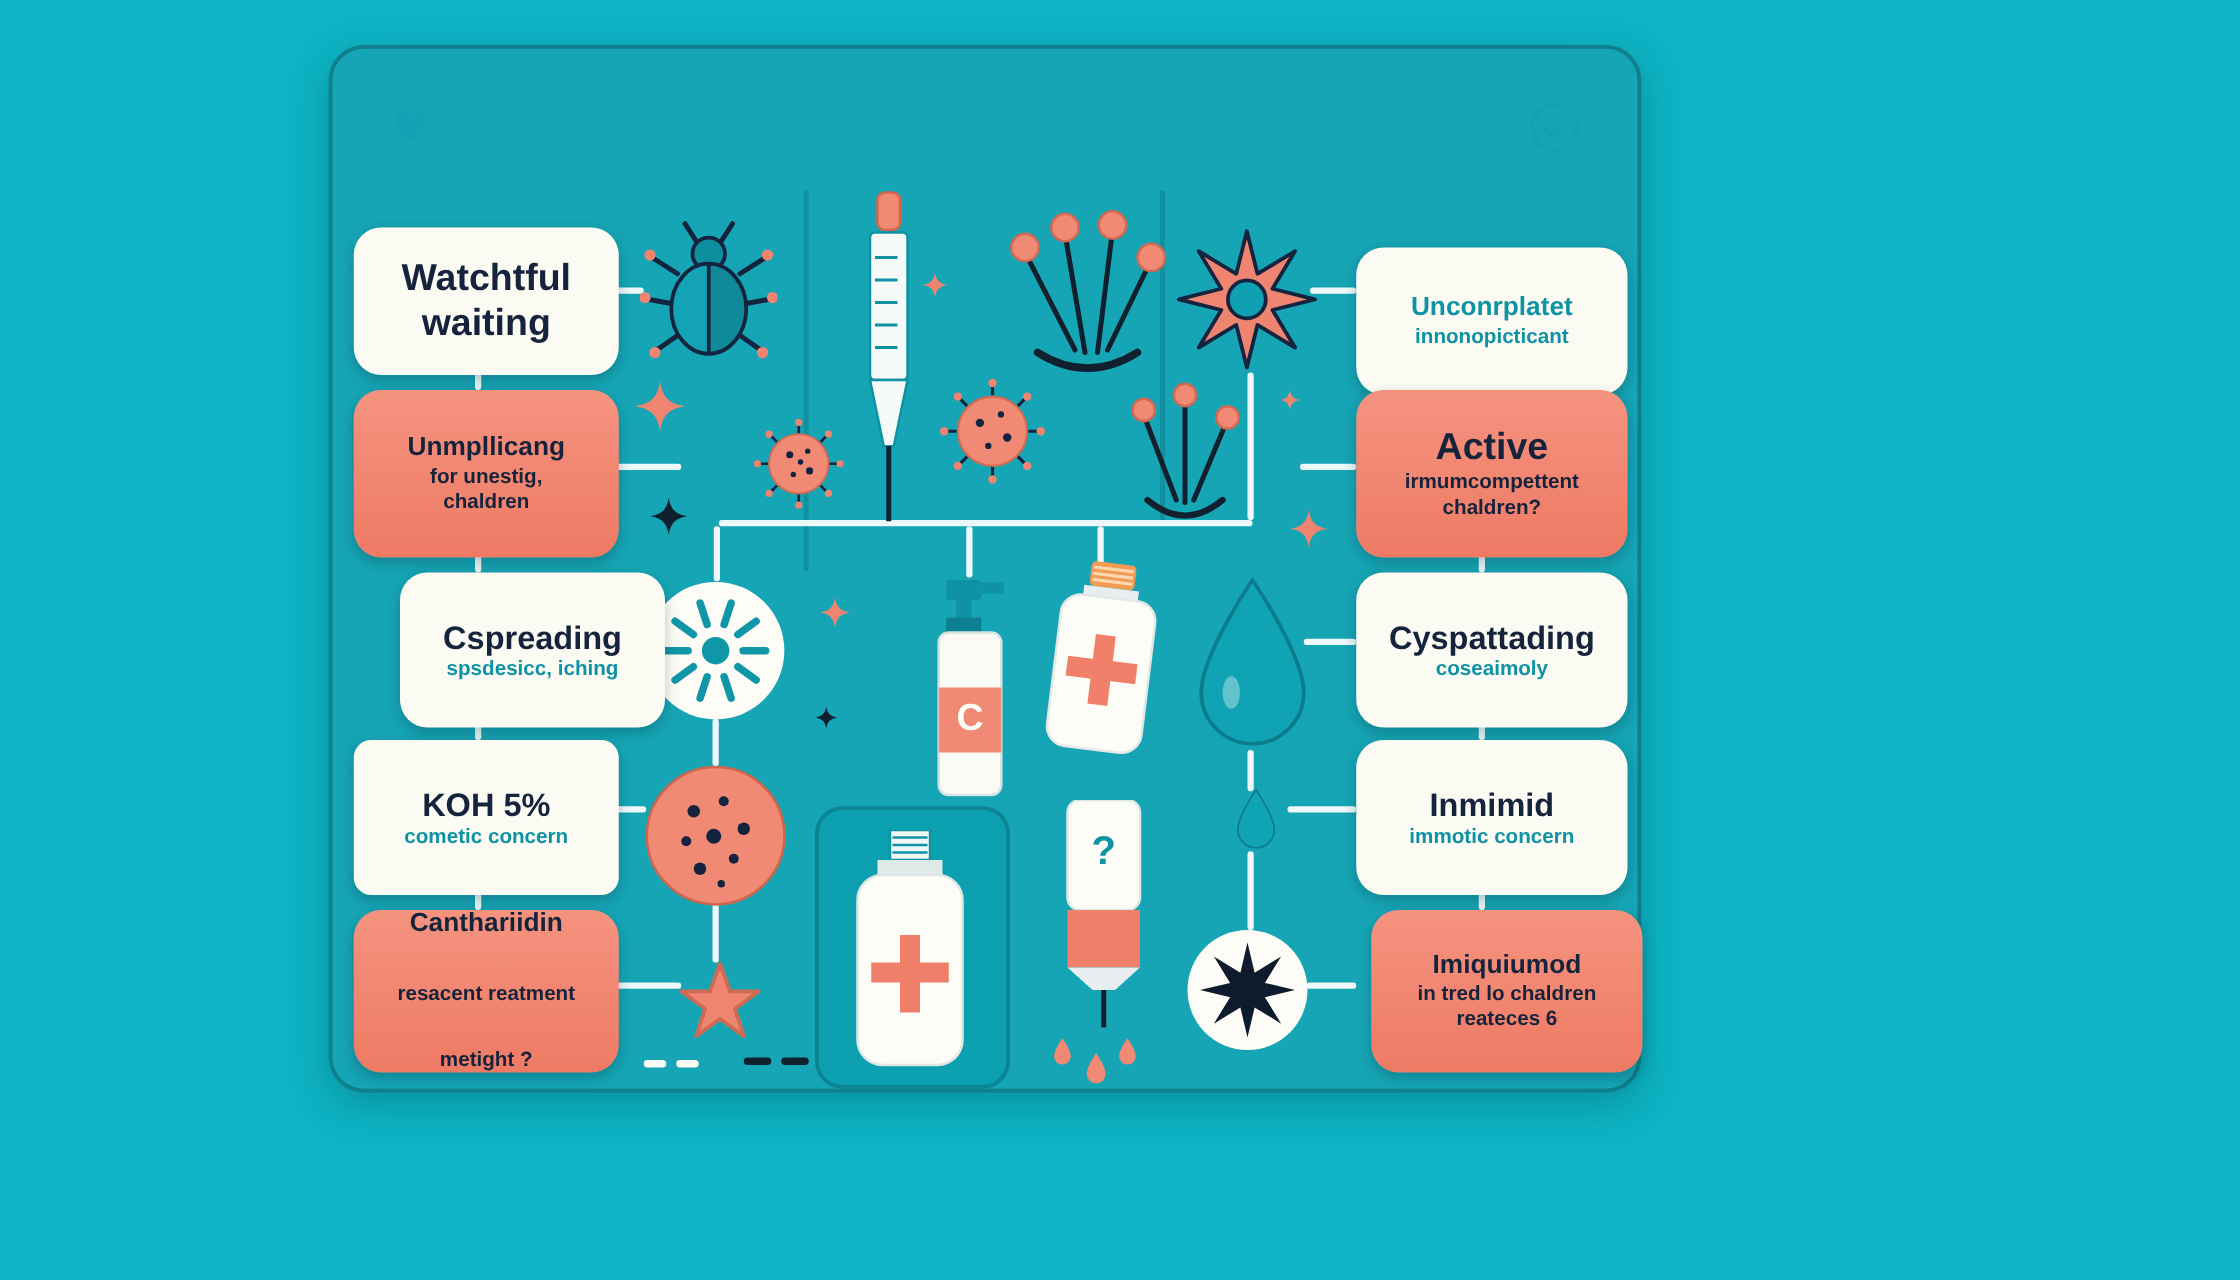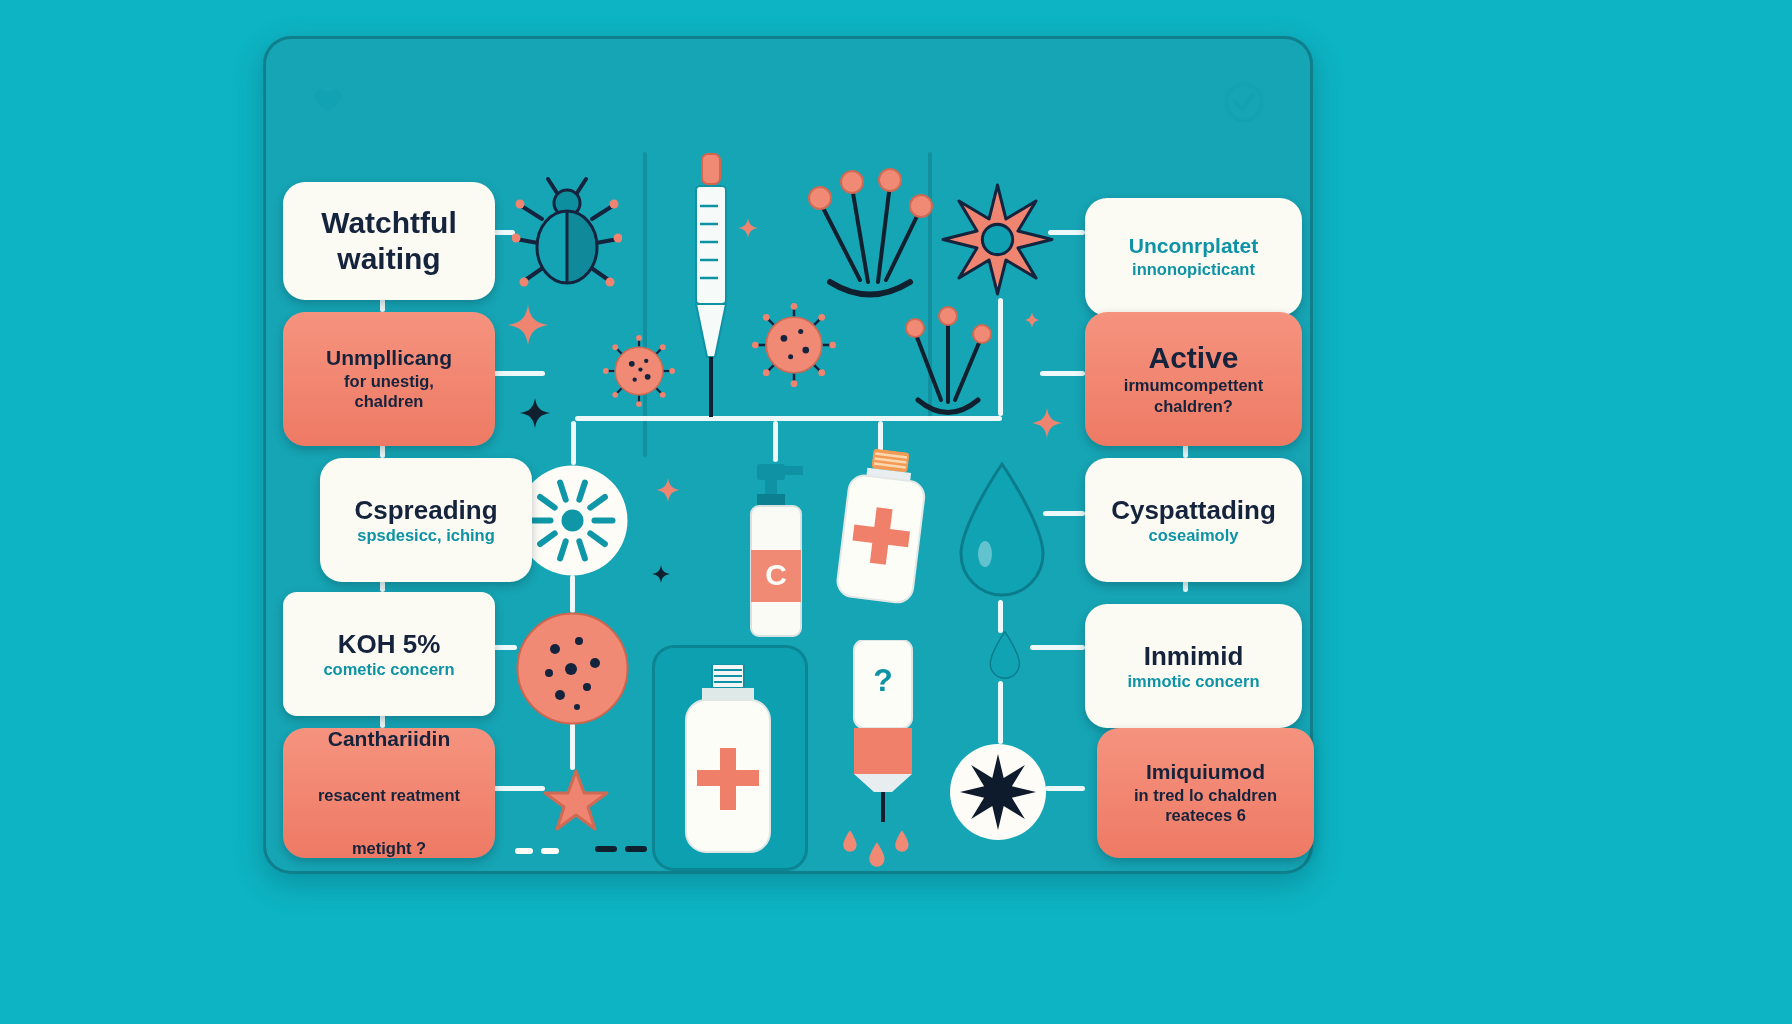--- a/index.html
+++ b/index.html
@@ -105,21 +105,21 @@
   </div>
   <div class="box coral" style="left:1085px;top:312px;width:205px;height:122px;">
     <div class="bt navy xl">Active</div>
     <div class="bt navy sm">irmumcompettent</div>
     <div class="bt navy sm">chaldren?</div>
   </div>
   <div class="box white" style="left:1085px;top:458px;width:205px;height:112px;">
     <div class="bt navy lg">Cyspattading</div>
     <div class="bt tealc sm">coseaimoly</div>
   </div>
-  <div class="box white" style="left:1085px;top:592px;width:205px;height:112px;margin-top:12px;">
+  <div class="box white" style="left:1085px;top:592px;width:205px;height:112px;">
     <div class="bt navy lg">Inmimid</div>
     <div class="bt tealc sm">immotic concern</div>
   </div>
   <div class="box coral" style="left:1085px;top:728px;width:205px;height:118px;margin-left:12px;">
     <div class="bt navy md">Imiquiumod</div>
     <div class="bt navy sm">in tred lo chaldren</div>
     <div class="bt navy sm">reateces 6</div>
   </div>
 
   <div class="icon" style="left:512px;top:175px;">

